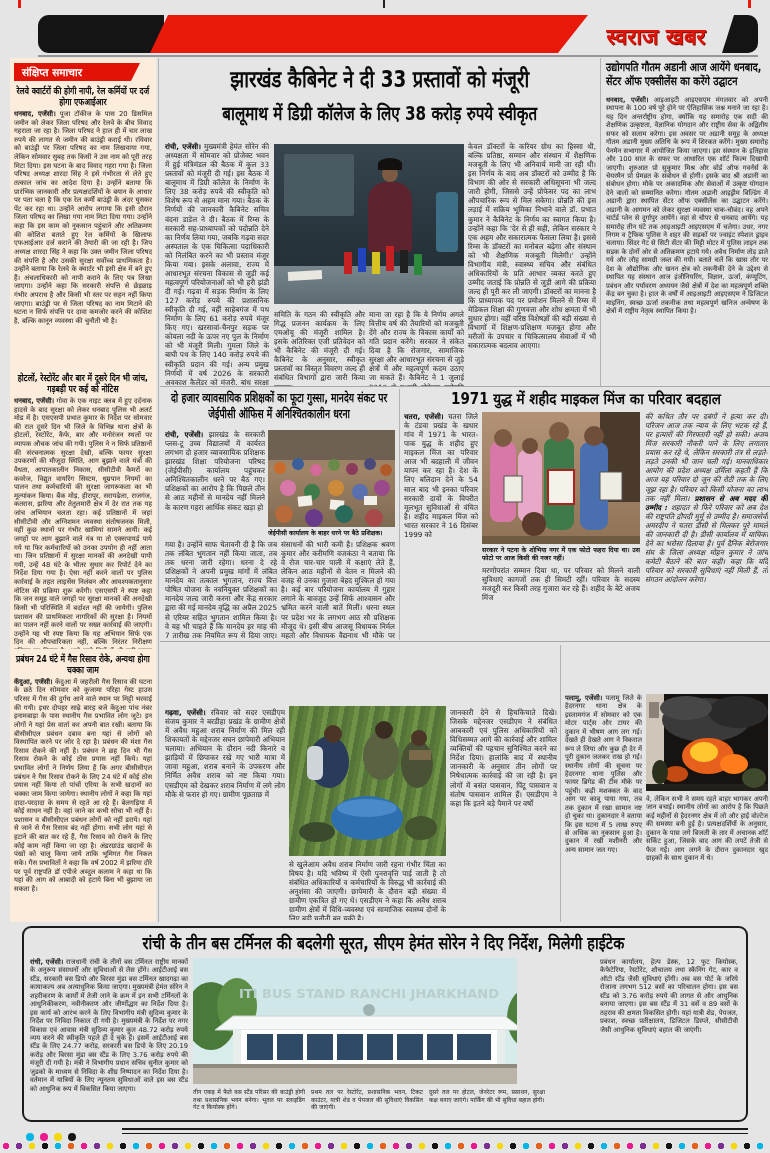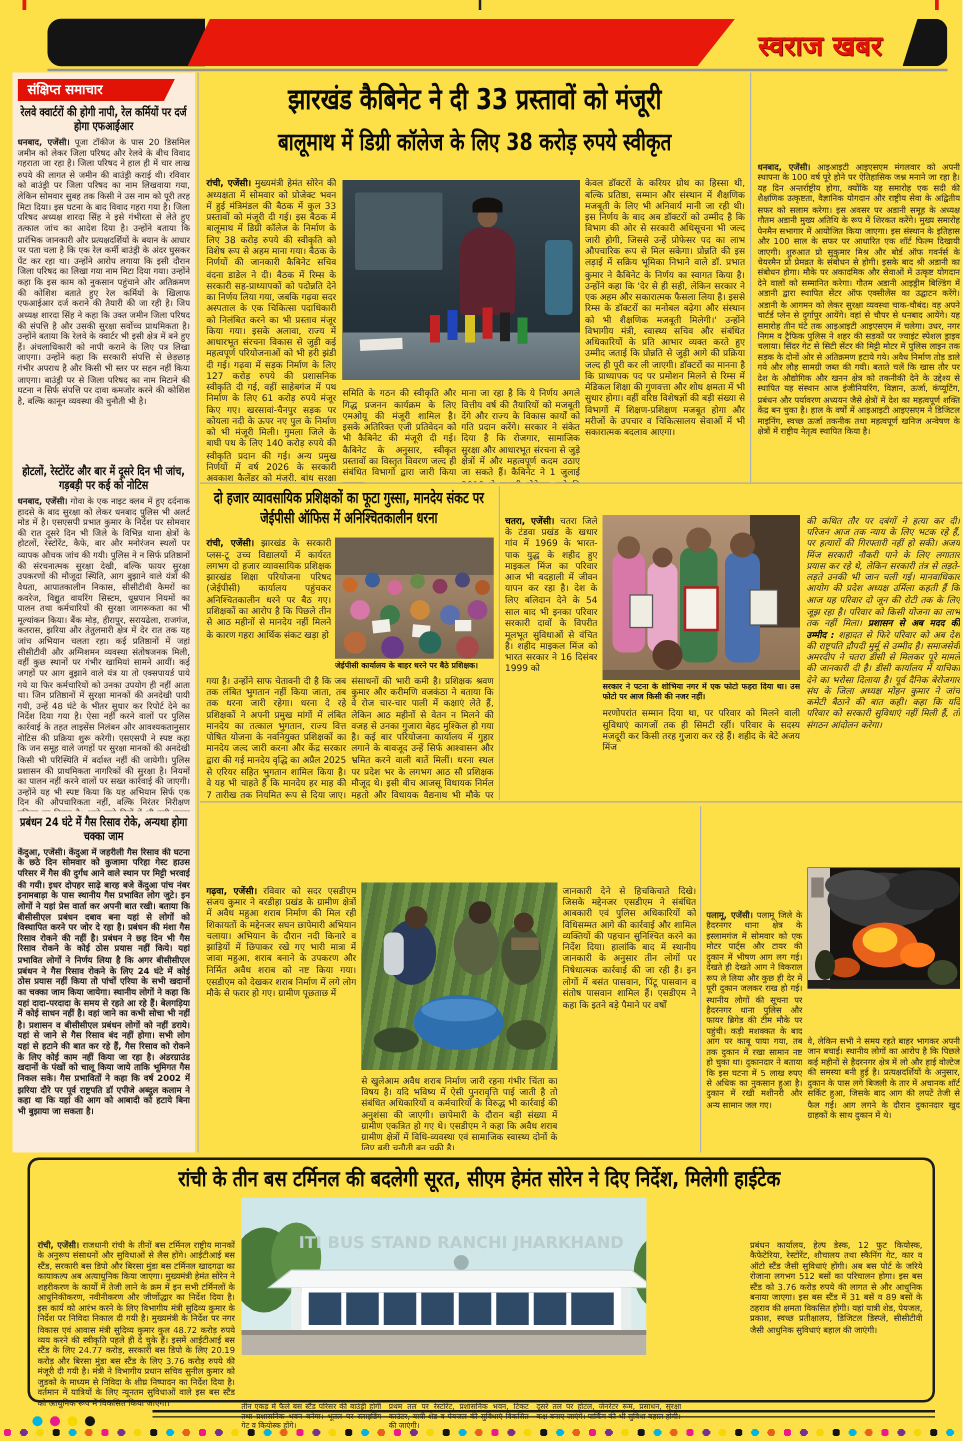--- a/index.html
+++ b/index.html
@@ -1,21 +1,21 @@
 <!DOCTYPE html>
 <html><head>
 <meta charset="utf-8">
 <style>
   html,body{margin:0;padding:0;background:#ffffff;}
-  #page{position:relative;width:770px;height:1153px;background:#fde047;overflow:hidden;
+  #page{position:relative;width:770px;height:1153px;background:#e5e5e5;overflow:hidden;
         font-family:"DejaVu Sans",sans-serif;color:#1c1c1c;}
   .abs{position:absolute;}
   .body{font-size:7.2px;line-height:1.26;text-align:justify;color:#222;overflow:hidden;}
   .body b{color:#000;}
-  .smallbody{font-size:6.7px;line-height:1.26;text-align:justify;color:#222;overflow:hidden;margin-top:34px;}
+  .smallbody{font-size:6.7px;line-height:1.26;text-align:justify;color:#222;overflow:hidden;}
   .sqzB{display:block;transform-origin:0 50%;text-align:center;font-weight:bold;color:#0b0b0b;}
   .ctr{text-align:center;}
   .sqzC{display:inline-block;white-space:nowrap;font-weight:bold;color:#0b0b0b;}
   .vrule{width:1px;background:#b3b3b3;}
   .hrule{height:1px;background:#a9a9a9;}
   .caption{font-size:6.3px;line-height:1.25;font-weight:bold;color:#111;text-align:justify;overflow:hidden;}
   
   #mastblackL{background:#141414;border-radius:11px 0 0 11px;}
   #mastred{background:#e8190b;clip-path:polygon(18px 0,100% 0,calc(100% - 30px) 100%,0 100%);}
   #masttitle{font-size:22px;font-weight:800;color:#e01408;text-shadow:0.7px 0.9px 0 #7e0d04;white-space:nowrap;}
@@ -71,21 +71,21 @@
     <div class="briefh">
         <span class="sqzB" style="width:168px;transform:scaleX(.82);">होटलों, रेस्टोरेंट और बार में दूसरे दिन भी जांच, गड़बड़ी पर कई को नोटिस</span>
       </div>
     <div class="briefbody" style="height:252px;">
       <b>धनबाद, एजेंसी।</b> <span>गोवा के एक नाइट क्लब में हुए दर्दनाक हादसे के बाद सुरक्षा को लेकर धनबाद पुलिस भी अलर्ट मोड में है। एसएसपी प्रभात कुमार के निर्देश पर सोमवार की रात दूसरे दिन भी जिले के विभिन्न थाना क्षेत्रों के होटलों, रेस्टोरेंट, कैफे, बार और मनोरंजन स्थलों पर व्यापक औचक जांच की गयी। पुलिस ने न सिर्फ प्रतिष्ठानों की संरचनात्मक सुरक्षा देखी, बल्कि फायर सुरक्षा उपकरणों की मौजूदा स्थिति, आग बुझाने वाले यंत्रों की वैधता, आपातकालीन निकास, सीसीटीवी कैमरों का कवरेज, विद्युत वायरिंग सिस्टम, धूम्रपान नियमों का पालन तथा कर्मचारियों की सुरक्षा जागरूकता का भी मूल्यांकन किया। बैंक मोड़, हीरापुर, सरायढेला, राजगंज, कतरास, झरिया और तेतुलमारी क्षेत्र में देर रात तक यह जांच अभियान चलता रहा। कई प्रतिष्ठानों में जहां सीसीटीवी और अग्निशमन व्यवस्था संतोषजनक मिली, वहीं कुछ स्थानों पर गंभीर खामियां सामने आयीं। कई जगहों पर आग बुझाने वाले यंत्र या तो एक्सपायर्ड पाये गये या फिर कर्मचारियों को उनका उपयोग ही नहीं आता था। जिन प्रतिष्ठानों में सुरक्षा मानकों की अनदेखी पायी गयी, उन्हें 48 घंटे के भीतर सुधार कर रिपोर्ट देने का निर्देश दिया गया है। ऐसा नहीं करने वालों पर पुलिस कार्रवाई के तहत लाइसेंस निलंबन और आवश्यकतानुसार नोटिस की प्रक्रिया शुरू करेगी। एसएसपी ने स्पष्ट कहा कि जन समूह वाले जगहों पर सुरक्षा मानकों की अनदेखी किसी भी परिस्थिति में बर्दाश्त नहीं की जायेगी। पुलिस प्रशासन की प्राथमिकता नागरिकों की सुरक्षा है। नियमों का पालन नहीं करने वालों पर सख्त कार्रवाई की जाएगी। उन्होंने यह भी स्पष्ट किया कि यह अभियान सिर्फ एक दिन की औपचारिकता नहीं, बल्कि निरंतर निरीक्षण प्रक्रिया का हिस्सा है। आने वाले दिनों में भी इसी प्रकार जांच जारी रहेगी और आवश्यकता पड़ने पर संयुक्त अभियान में नगर निगम, अग्निशमन विभाग और जिला प्रशासन को भी शामिल किया जाएगा।</span>
     </div>
 
     <div class="briefh">
         <span class="sqzB" style="width:168px;transform:scaleX(.82);">प्रबंधन 24 घंटे में गैस रिसाव रोके, अन्यथा होगा चक्का जाम</span>
       </div>
-    <div class="briefbody" style="height:240px;font-weight:bold;">
+    <div class="briefbody" style="height:240px;">
       <b>केंदुआ, एजेंसी।</b> <span>केंदुआ में जहरीली गैस रिसाव की घटना के छठे दिन सोमवार को कुजामा परिहा गेस्ट हाउस परिसर में गैस की दुर्गंध आने वाले स्थान पर मिट्टी भरवाई की गयी। इधर दोपहर साढ़े बारह बजे केंदुआ पांच नंबर इनामबाड़ा के पास स्थानीय गैस प्रभावित लोग जुटे। इन लोगों ने यहां प्रेस वार्ता कर अपनी बात रखी। बताया कि बीसीसीएल प्रबंधन दबाव बना यहां से लोगों को विस्थापित करने पर जोर दे रहा है। प्रबंधन की मंशा गैस रिसाव रोकने की नहीं है। प्रबंधन ने छह दिन भी गैस रिसाव रोकने के कोई ठोस प्रयास नहीं किये। यहां प्रभावित लोगों ने निर्णय लिया है कि अगर बीसीसीएल प्रबंधन ने गैस रिसाव रोकने के लिए 24 घंटे में कोई ठोस प्रयास नहीं किया तो पांचों एरिया के सभी खदानों का चक्का जाम किया जायेगा। स्थानीय लोगों ने कहा कि यहां दादा-परदादा के समय से रहते आ रहे हैं। बेलगड़िया में कोई साधन नहीं है। वहां जाने का कभी सोचा भी नहीं है। प्रशासन व बीसीसीएल प्रबंधन लोगों को नहीं डराये। यहां से जाने से गैस रिसाव बंद नहीं होगा। सभी लोग यहां से हटाने की बात कर रहे हैं, गैस रिसाव को रोकने के लिए कोई काम नहीं किया जा रहा है। अंडरग्राउंड खदानों के पंखों को चालू किया जाये ताकि भूमिगत गैस निकल सके। गैस प्रभावितों ने कहा कि वर्ष 2002 में झरिया दौरे पर पूर्व राष्ट्रपति डॉ एपीजे अब्दुल कलाम ने कहा था कि यहां की आग को आबादी को हटाये बिना भी बुझाया जा सकता है।</span>
     </div>
   </div>
 
   <div class="abs vrule" style="left:158px;top:58px;height:864px;"></div>
 
   <div class="abs ctr" style="left:163px;top:62px;width:434px;">
     <span class="sqzC" style="font-size:23px;transform:scaleX(.8);">झारखंड कैबिनेट ने दी 33 प्रस्तावों को मंजूरी</span>
   </div>
   <div class="abs ctr" style="left:163px;top:100px;width:434px;">
@@ -110,20 +110,23 @@
     <div class="ph-part" style="left:140px;bottom:29px;width:8px;height:21px;background:#2a8a3a;"></div>
     <div class="ph-part" style="right:6px;top:48px;width:22px;height:60px;background:#3c6f86;border-radius:4px;"></div>
   </div>
 
   <div class="abs body" style="left:274px;top:310px;width:91px;height:76px;"><span>समिति के गठन की स्वीकृति और गिद्ध प्रजनन कार्यक्रम के लिए एमओयू की मंजूरी शामिल है। इसके अतिरिक्त एजी प्रतिवेदन को भी कैबिनेट की मंजूरी दी गई। कैबिनेट के अनुसार, स्वीकृत प्रस्तावों का विस्तृत विवरण जल्द ही संबंधित विभागों द्वारा जारी किया जाएगा।</span></div>
   <div class="abs body" style="left:369px;top:310px;width:95px;height:76px;"><span>माना जा रहा है कि ये निर्णय अगले वित्तीय वर्ष की तैयारियों को मजबूती देंगे और राज्य के विकास कार्यों को गति प्रदान करेंगे। सरकार ने संकेत दिया है कि रोजगार, सामाजिक सुरक्षा और आधारभूत संरचना से जुड़े क्षेत्रों में और महत्वपूर्ण कदम उठाए जा सकते हैं। कैबिनेट ने 1 जुलाई 2019 से प्रभावी प्रोफेसर पदोन्नति को दी</span></div>
   <div class="abs body" style="left:468px;top:142px;width:128px;height:243px;"><span>केवल डॉक्टरों के करियर ग्रोथ का हिस्सा थी, बल्कि प्रतिष्ठा, सम्मान और संस्थान में शैक्षणिक मजबूती के लिए भी अनिवार्य मानी जा रही थी। इस निर्णय के बाद अब डॉक्टरों को उम्मीद है कि विभाग की ओर से सरकारी अधिसूचना भी जल्द जारी होगी, जिससे उन्हें प्रोफेसर पद का लाभ औपचारिक रूप से मिल सकेगा। प्रोन्नति की इस लड़ाई में सक्रिय भूमिका निभाने वाले डॉ. प्रभात कुमार ने कैबिनेट के निर्णय का स्वागत किया है। उन्होंने कहा कि 'देर से ही सही, लेकिन सरकार ने एक अहम और सकारात्मक फैसला लिया है। इससे रिम्स के डॉक्टरों का मनोबल बढ़ेगा और संस्थान को भी शैक्षणिक मजबूती मिलेगी।' उन्होंने विभागीय मंत्री, स्वास्थ्य सचिव और संबंधित अधिकारियों के प्रति आभार व्यक्त करते हुए उम्मीद जताई कि प्रोन्नति से जुड़ी आगे की प्रक्रिया जल्द ही पूरी कर ली जाएगी। डॉक्टरों का मानना है कि प्राध्यापक पद पर प्रमोशन मिलने से रिम्स में मेडिकल शिक्षा की गुणवत्ता और शोध क्षमता में भी सुधार होगा। वहीं वरिष्ठ विशेषज्ञों की बड़ी संख्या से विभागों में शिक्षण-प्रशिक्षण मजबूत होगा और मरीजों के उपचार व चिकित्सालय सेवाओं में भी सकारात्मक बदलाव आएगा।</span></div>
 
   <div class="abs vrule" style="left:600px;top:58px;height:328px;"></div>
 
+  <div class="abs" style="left:606px;top:60px;width:162px;">
+    <span class="sqzB" style="width:196px;transform:scaleX(.827);font-size:11.5px;line-height:1.25;text-align:left;">उद्योगपति गौतम अडानी आज आयेंगे धनबाद, सेंटर ऑफ एक्सीलेंस का करेंगे उद्घाटन</span>
+  </div>
   <div class="abs smallbody" style="left:606px;top:96px;width:162px;height:289px;">
     <b>धनबाद, एजेंसी।</b> <span>आइआइटी आइएसएम मंगलवार को अपनी स्थापना के 100 वर्ष पूरे होने पर ऐतिहासिक जश्न मनाने जा रहा है। यह दिन अन्तर्राष्ट्रीय होगा, क्योंकि यह समारोह एक सदी की शैक्षणिक उत्कृष्टता, वैज्ञानिक योगदान और राष्ट्रीय सेवा के अद्वितीय सफर को सलाम करेगा। इस अवसर पर अडानी समूह के अध्यक्ष गौतम अडानी मुख्य अतिथि के रूप में शिरकत करेंगे। मुख्य समारोह पेनमैन सभागार में आयोजित किया जाएगा। इस संस्थान के इतिहास और 100 साल के सफर पर आधारित एक शॉर्ट फिल्म दिखायी जाएगी। शुरुआत प्रो सुकुमार मिश्र और बोर्ड ऑफ गवर्नर्स के चेयरमैन प्रो प्रेमव्रत के संबोधन से होगी। इसके बाद श्री अडानी का संबोधन होगा। मौके पर अकादमिक और सेवाओं में उत्कृष्ट योगदान देने वालों को सम्मानित करेगा। गौतम अडानी आइड्रीम बिल्डिंग में अडानी द्वारा स्थापित सेंटर ऑफ एक्सीलेंस का उद्घाटन करेंगे। अडानी के आगमन को लेकर सुरक्षा व्यवस्था चाक-चौबंद। वह अपने चार्टर्ड प्लेन से दुर्गापुर आयेंगे। वहां से चौपर से धनबाद आयेंगे। यह समारोह तीन घंटे तक आइआइटी आइएसएम में चलेगा। उधर, नगर निगम व ट्रैफिक पुलिस ने शहर की सड़कों पर ज्वाइंट स्पेशल ड्राइव चलाया। सिंदर गेट से सिटी सेंटर की मिट्टी मोटर में पुलिस लाइन तक सड़क के दोनों ओर से अतिक्रमण हटाये गये। अवैध निर्माण तोड़ डाले गये और लौह सामग्री जब्त की गयी। बताते चलें कि खास तौर पर देश के औद्योगिक और खनन क्षेत्र को तकनीकी देने के उद्देश्य से स्थापित यह संस्थान आज इंजीनियरिंग, विज्ञान, ऊर्जा, कंप्यूटिंग, प्रबंधन और पर्यावरण अध्ययन जैसे क्षेत्रों में देश का महत्वपूर्ण शक्ति केंद्र बन चुका है। हाल के वर्षों में आइआइटी आइएसएम ने डिजिटल माइनिंग, स्वच्छ ऊर्जा तकनीक तथा महत्वपूर्ण खनिज अन्वेषण के क्षेत्रों में राष्ट्रीय नेतृत्व स्थापित किया है।</span>
   </div>
 
   <div class="abs hrule" style="left:160px;top:386px;width:610px;"></div>
 
   <div class="abs" style="left:163px;top:390px;width:232px;">
     <span class="sqzB" style="width:318px;transform:scaleX(.73);font-size:12.5px;line-height:1.3;">दो हजार व्यावसायिक प्रशिक्षकों का फूटा गुस्सा, मानदेय संकट पर जेईपीसी ऑफिस में अनिश्चितकालीन धरना</span>
   </div>
   <div class="abs body" style="left:165px;top:430px;width:100px;height:98px;">
@@ -154,22 +157,25 @@
         <circle cx="106" cy="88" r="9" fill="#a84a4a"></circle>
     </svg>
   </div>
   <div class="abs caption" style="left:268px;top:529px;width:127px;height:9px;">जेईपीसी कार्यालय के बाहर धरने पर बैठे प्रशिक्षक।</div>
 
   <div class="abs body" style="left:165px;top:540px;width:112px;height:100px;"><span>गया है। उन्होंने साफ चेतावनी दी है कि जब तक लंबित भुगतान नहीं किया जाता, तब तक धरना जारी रहेगा। धरना दे रहे प्रशिक्षकों ने अपनी प्रमुख मांगों में लंबित मानदेय का तत्काल भुगतान, राज्य वित्त पोषित योजना के नवनियुक्त प्रशिक्षकों का मानदेय जल्द जारी करना और केंद्र सरकार द्वारा की गई मानदेय वृद्धि का अप्रैल 2025 से एरियर सहित भुगतान शामिल किया है। वे यह भी चाहते हैं कि मानदेय हर माह की 7 तारीख तक नियमित रूप से दिया जाए। प्रशिक्षकों ने छात्रों की शिक्षा गुणवत्ता पर भी सवाल उठाए। उनका कहना है कि व्यावसायिक शिक्षा में लैब मेंटेनेंस, रॉ मैटेरियल और अन्य</span></div>
   <div class="abs body" style="left:281px;top:540px;width:114px;height:100px;"><span>संसाधनों की भारी कमी है। प्रशिक्षक श्रवण कुमार और करीमणि वजकंठा ने बताया कि वे रोज चार-चार पाली में कक्षाएं लेते हैं, लेकिन आठ महीनों से वेतन न मिलने की वजह से उनका गुजारा बेहद मुश्किल हो गया है। कई बार परियोजना कार्यालय में गुहार लगाने के बावजूद उन्हें सिर्फ आश्वासन और भ्रमित करने वाली बातें मिलीं। धरना स्थल पर प्रदेश भर के लगभग आठ सौ प्रशिक्षक मौजूद थे। इसी बीच आजसू विधायक निर्मल महतो और विधायक वैद्यनाथ भी मौके पर पहुंचे और प्रशिक्षकों की मांगों को जायज बताते हुए सरकार पर गंभीर आक्षेप लगाया। दोनों विधायकों ने कहा कि वे इस मुद्दे को विधानसभा के अंदर और बाहर जोरदार तरीके से उठाएंगे।</span></div>
 
   <div class="abs vrule" style="left:399px;top:389px;height:251px;"></div>
 
+  <div class="abs ctr" style="left:404px;top:388px;width:364px;">
+    <span class="sqzC" style="font-size:15px;transform:scaleX(.9);">1971 युद्ध में शहीद माइकल मिंज का परिवार बदहाल</span>
+  </div>
   <div class="abs body" style="left:404px;top:412px;width:74px;height:228px;">
-    <b>चतरा, एजेंसी।</b> <span>चतरा जिले के टंडवा प्रखंड के खधार गांव में 1969 के भारत-पाक युद्ध के शहीद हुए माइकल मिंज का परिवार आज भी बदहाली में जीवन यापन कर रहा है। देश के लिए बलिदान देने के 54 साल बाद भी इनका परिवार सरकारी दावों के विपरीत मूलभूत सुविधाओं से वंचित है। शहीद माइकल मिंज को भारत सरकार ने 16 दिसंबर 1999 को</span>
+    <b>चतरा, एजेंसी।</b> <span>चतरा जिले के टंडवा प्रखंड के खधार गांव में 1971 के भारत-पाक युद्ध के शहीद हुए माइकल मिंज का परिवार आज भी बदहाली में जीवन यापन कर रहा है। देश के लिए बलिदान देने के 54 साल बाद भी इनका परिवार सरकारी दावों के विपरीत मूलभूत सुविधाओं से वंचित है। शहीद माइकल मिंज को भारत सरकार ने 16 दिसंबर 1999 को</span>
   </div>
 
   <div class="photo" style="left:482px;top:412px;width:158px;height:132px;background:linear-gradient(180deg,#b39276,#8f7356);">
     <svg width="158" height="132">
       <rect x="118" y="0" width="40" height="90" fill="#4a3a2c"></rect>
       <rect x="8" y="30" width="26" height="80" rx="8" fill="#d878a8"></rect>
       <circle cx="21" cy="26" r="9" fill="#7d5a42"></circle>
       <rect x="36" y="38" width="24" height="72" rx="8" fill="#e8a8c8"></rect>
       <circle cx="48" cy="34" r="8" fill="#6f4f3a"></circle>
       <rect x="62" y="26" width="30" height="92" rx="9" fill="#3f7a4a"></rect>

